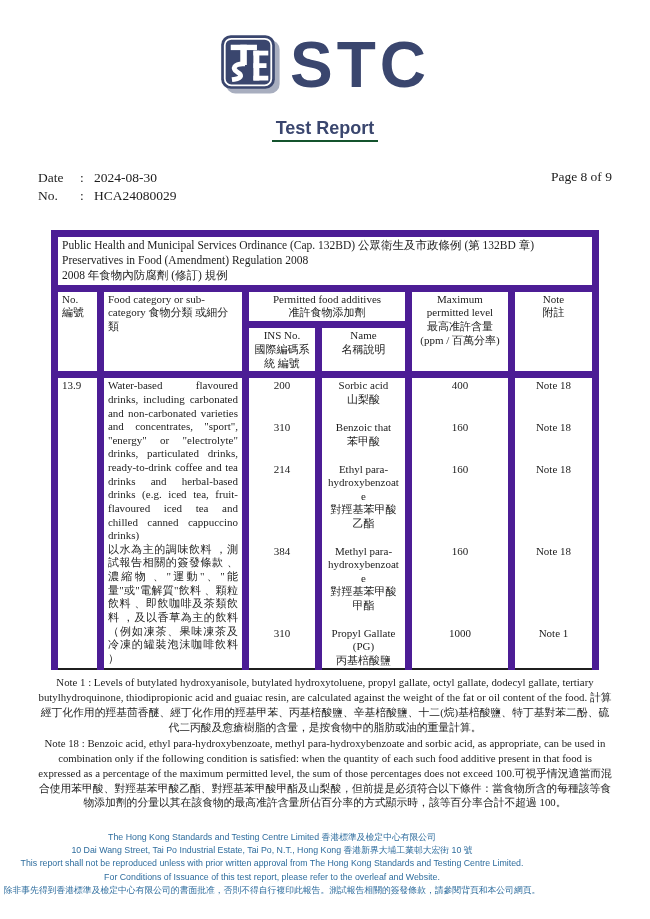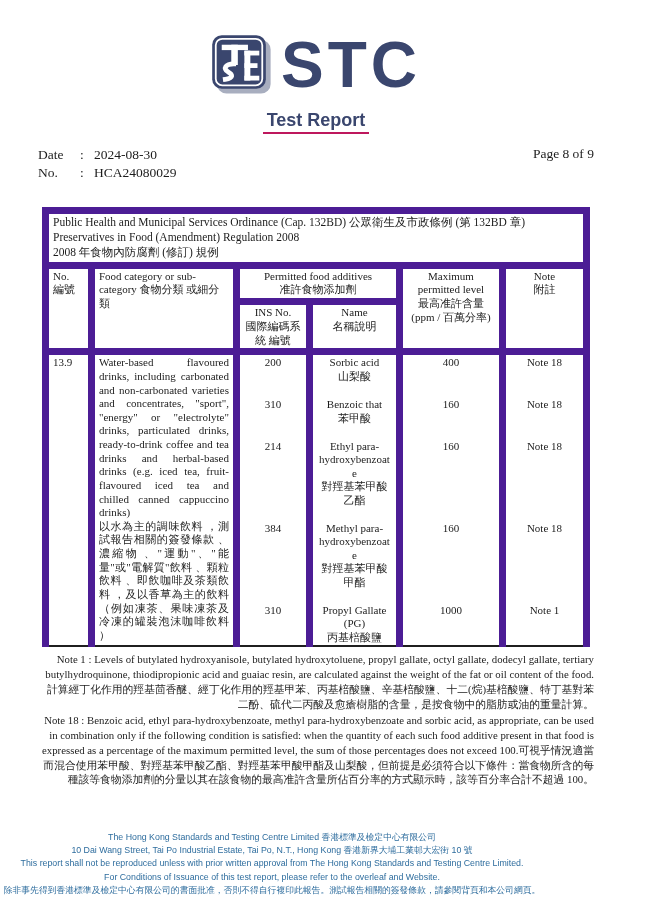--- a/index.html
+++ b/index.html
@@ -5,41 +5,41 @@
   * { margin: 0; padding: 0; box-sizing: border-box; }
   html, body { background: #ffffff; }
   body {
     width: 650px; height: 919px;
     margin: 0 auto;
     font-family: "Liberation Serif", serif;
     color: #1c1c1c;
     overflow: hidden;
     position: relative;
   }
-  .page { width: 650px; height: 919px; padding: 28px 56px 0 38px; }
+  .page { width: 650px; height: 919px; padding: 28px 38px 0 38px; }
 
   
   .logo-block { text-align: center; margin-top: 4px; }
   .logo-row { display: flex; justify-content: center; align-items: center; gap: 8px; }
   .emblem { width: 62px; height: 66px; display: inline-block; }
   .brand {
     font-family: "Liberation Sans", sans-serif;
     font-weight: bold; font-size: 64px; line-height: 1;
     color: #3a466e; letter-spacing: 4px;
   }
   .test-report {
     display: inline-block;
     font-family: "Liberation Sans", sans-serif;
     font-weight: bold; font-size: 18px; color: #3a466e;
-    border-bottom: 2px solid #be185d;
-    margin-top: 12px; padding: 0 4px 1px 4px;
-  }
-
-  
-  .meta { display: flex; justify-content: space-between; margin-top: 12px; font-size: 13.5px; }
+    border-bottom: 2px solid #14532d;
+    margin-top: 20px; padding: 0 4px 1px 4px;
+  }
+
+  
+  .meta { display: flex; justify-content: space-between; margin-top: 27px; font-size: 13.5px; }
   .meta-left .meta-line { display: flex; line-height: 1.3; }
   .meta-label { width: 42px; }
   .meta-colon { width: 14px; }
   .meta-right { font-size: 13.5px; }
 
   
   table.reg {
     width: 541px; margin: 26px auto 0 auto;
     border-collapse: collapse;
     border: 2px solid #1f1f1f;
@@ -56,21 +56,21 @@
   th.hdr { text-align: center; line-height: 1.25; padding-top: 2px; }
   td.c { text-align: center; }
   td.no-cell { text-align: left; padding-left: 5px; }
   td.food-cell { text-align: justify; line-height: 1.24; padding: 2px 5px; }
   .food-zh { display: block; text-align: justify; }
   tr.sub td { border-top: none; border-bottom: none; }
   tr.sub td.gap { padding-bottom: 14px; }
   .addname { line-height: 1.22; overflow-wrap: break-word; word-wrap: break-word; }
 
   
-  .notes { margin-top: 5px; font-size: 10.8px; line-height: 1.38; text-align: right; }
+  .notes { margin-top: 5px; font-size: 10.8px; line-height: 1.38; text-align: center; }
   .note-para { margin-bottom: 1px; }
 
   
   .footer {
     position: absolute; left: 0; bottom: 22px; width: 544px;
     text-align: center;
     font-family: "Liberation Sans", sans-serif;
     color: #2e6d9e; font-size: 8.8px; line-height: 1.5;
   }
   .footer .ln { white-space: nowrap; }

